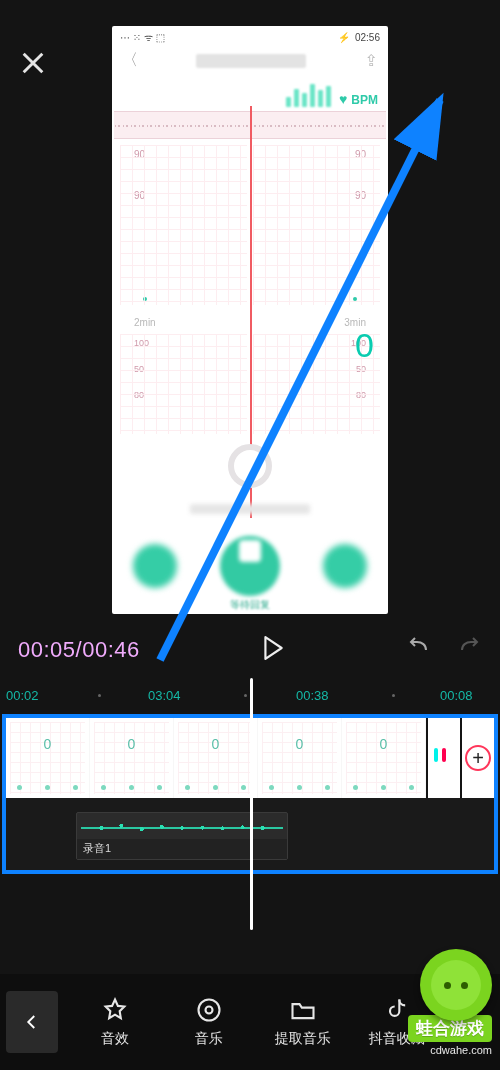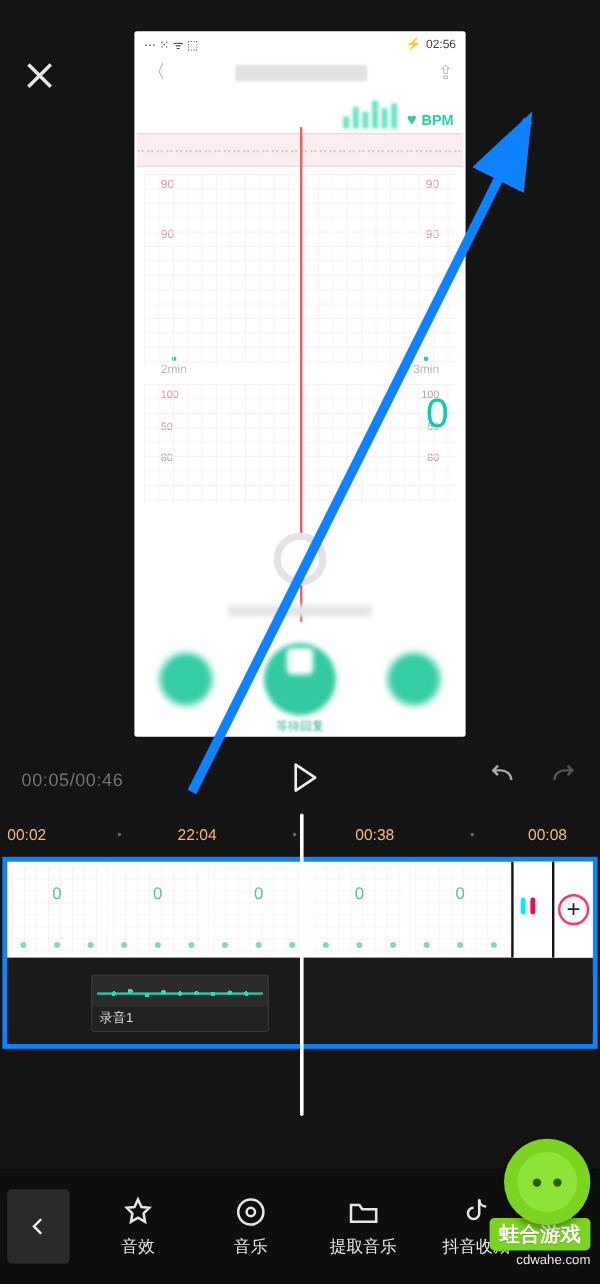--- a/index.html
+++ b/index.html
@@ -84,21 +84,21 @@
   background-size: 12px 12px;
   opacity:.9;
 }
 .divider-red {
   position:absolute; left:50%; top:80px; bottom:96px; width:2px; background:#f05b62;
 }
 .ticks {
   display:flex; justify-content:space-between; padding:0 22px;
   font-size:10px; color:#b8b8b8; margin-top:2px;
 }
-.tick-dot { display:flex; flex-direction:column; align-items:center; gap:2px; font-size:10px;}
+.tick-dot { display:flex; flex-direction:column; align-items:center; gap:16px; font-size:10px;}
 .tick-dot .dot { width:4px; height:4px; border-radius:50%; background:#2fcaa9;}
 .grid-section2 {
   display:flex; height: 100px; margin-top: 6px; padding: 0 8px 0; position:relative;
 }
 .zero-big {
   position:absolute; right:14px; top:300px; color:#0accb0; font-size:34px; font-weight:400;
 }
 .ring {
   position:absolute; left:50%; transform:translateX(-50%); bottom:126px;
   width:44px; height:44px; border:6px solid #e5e2e4; border-radius:50%; background:#fff;
@@ -120,29 +120,29 @@
 
 
 .arrow-svg {
   position:absolute; pointer-events:none; z-index:50;
 }
 
 
 .play-bar {
   display:flex; align-items:center; padding: 0 18px; height:60px;
 }
-.time-label { font-size:15px; color:#737373; letter-spacing:0.5px;}
+.time-label { font-size:22px; color:#f0abfc; letter-spacing:0.5px;}
 .play-ic { margin:0 auto; }
 .undo-area { display:flex; gap:28px; }
 .undo-area svg { width:24px; height:24px; stroke:#aaa; fill:none; stroke-width:2;}
 .redo-ic svg { stroke:#555;}
 
 
 .ruler {
-  display:flex; height:30px; align-items:center; color:#fdba74;
+  display:flex; height:30px; align-items:center; color:#14b8a6;
   font-size:13px; padding: 0 4px; position:relative;
 }
 .ruler .rt { position:absolute; }
 .ruler .dot { position:absolute; width:3px;height:3px; background:#666; border-radius:50%;}
 
 
 .timeline-box {
   border: 4px solid #0e82ff; height:160px; margin: 4px 2px 0;
   position:relative; background:#1a1a1a;
 }
@@ -175,21 +175,21 @@
 .side-seg .plus{
   width:26px; height:26px; border:2px solid #ff365a; border-radius:50%;
   display:flex; align-items:center; justify-content:center;
   color:#222; font-size:20px; font-weight:300;
 }
 .side-seg .tk{ width:4px;height:14px;border-radius:2px;}
 .track-audio{
   height:48px; background:#1a1a1a; position:relative; margin-top:14px;
 }
 .audio-clip{
-  position:absolute; left:70px; width:148px; top:0; bottom:0;
+  position:absolute; left:70px; width:212px; top:0; bottom:0;
   background:#2b2b2b; border:1px solid #3a3a3a; border-radius:2px;
   display:flex; flex-direction:column;
 }
 .wave{
   flex:1; background:
     radial-gradient(circle at 10% 50%, #2adfb2 2px, transparent 2px),
     radial-gradient(circle at 20% 40%, #2adfb2 2px, transparent 2px),
     radial-gradient(circle at 30% 55%, #2adfb2 2px, transparent 2px),
     radial-gradient(circle at 40% 45%, #2adfb2 2px, transparent 2px),
     radial-gradient(circle at 50% 50%, #2adfb2 2px, transparent 2px),
@@ -361,21 +361,21 @@
       <svg viewBox="0 0 24 24">
           <path d="M4 14c0-5 4-8 9-8h6 M15 2l4 4-4 4"></path>
         </svg>
     </span>
   </span>
 </div>
 
 <div class="ruler">
   <span class="rt" style="left:6px">00:02</span>
   <span class="dot" style="left:98px"></span>
-  <span class="rt" style="left:148px">22:04</span>
+  <span class="rt" style="left:148px">03:04</span>
   <span class="dot" style="left:244px"></span>
   <span class="rt" style="left:296px">00:38</span>
   <span class="dot" style="left:392px"></span>
   <span class="rt" style="left:440px">00:08</span>
 </div>
 
 <div class="timeline-box">
   <div class="track-video">
     <div class="vseg">
       <span class="lbl">0</span>

